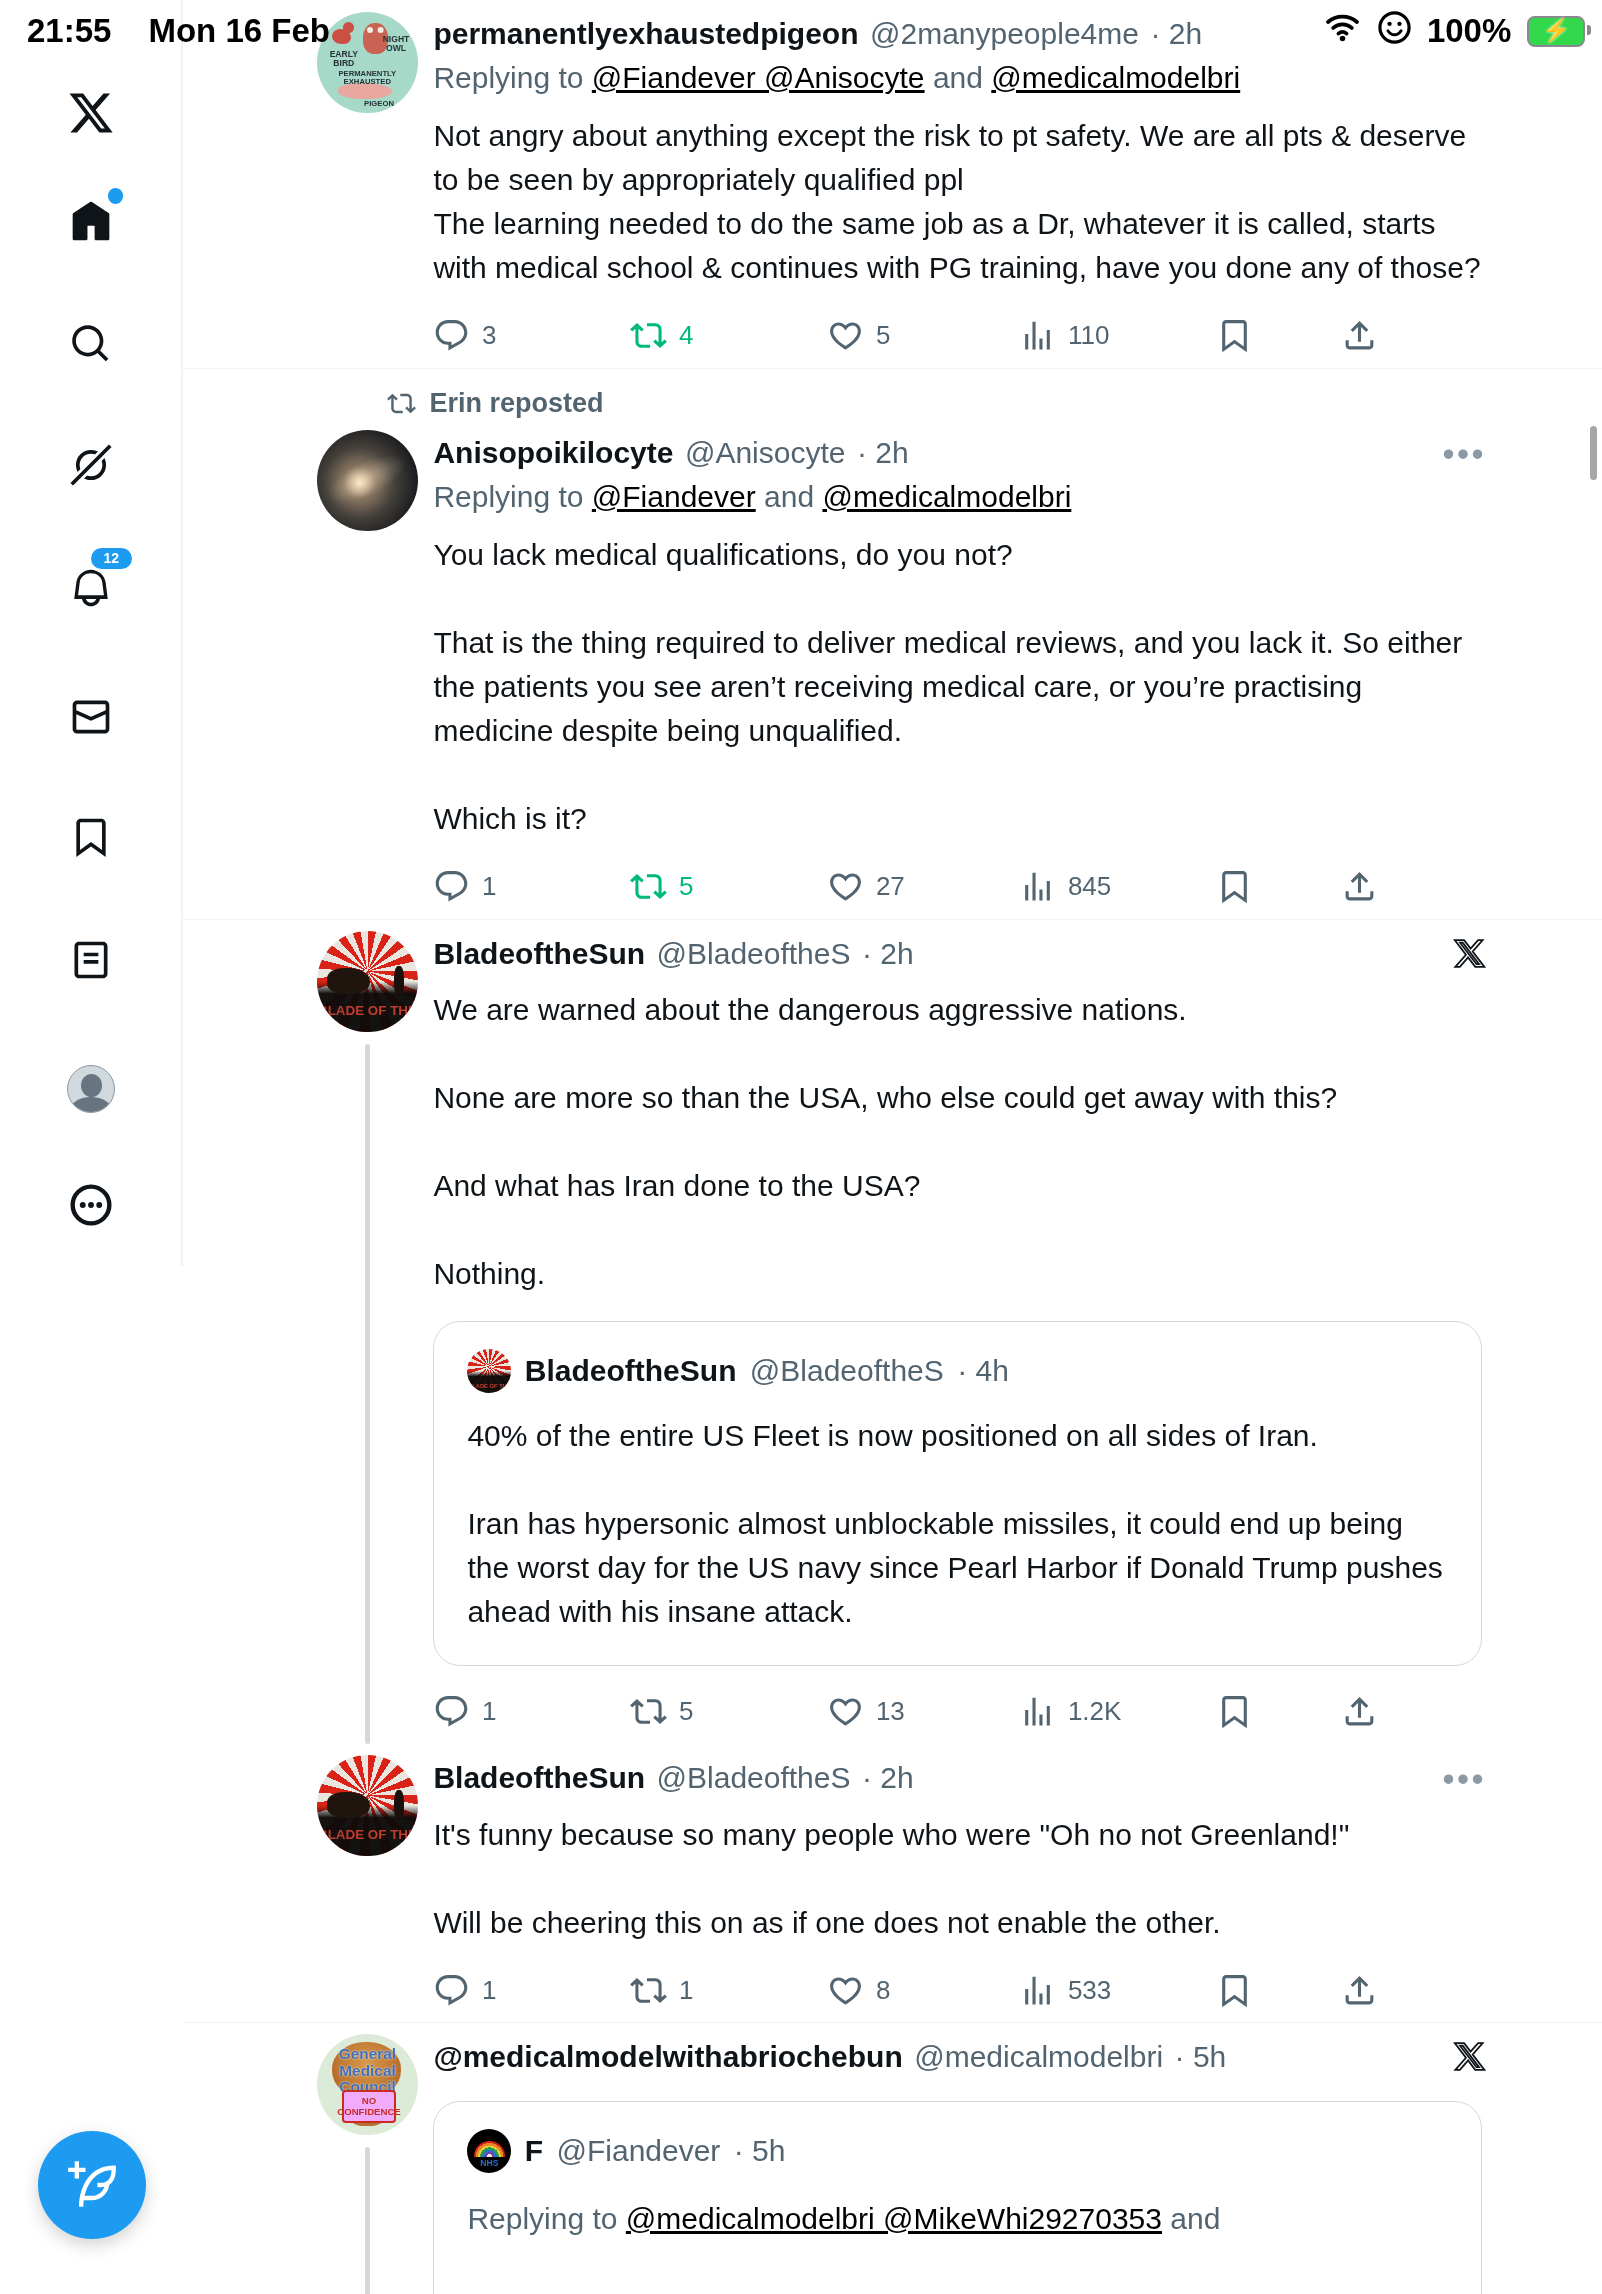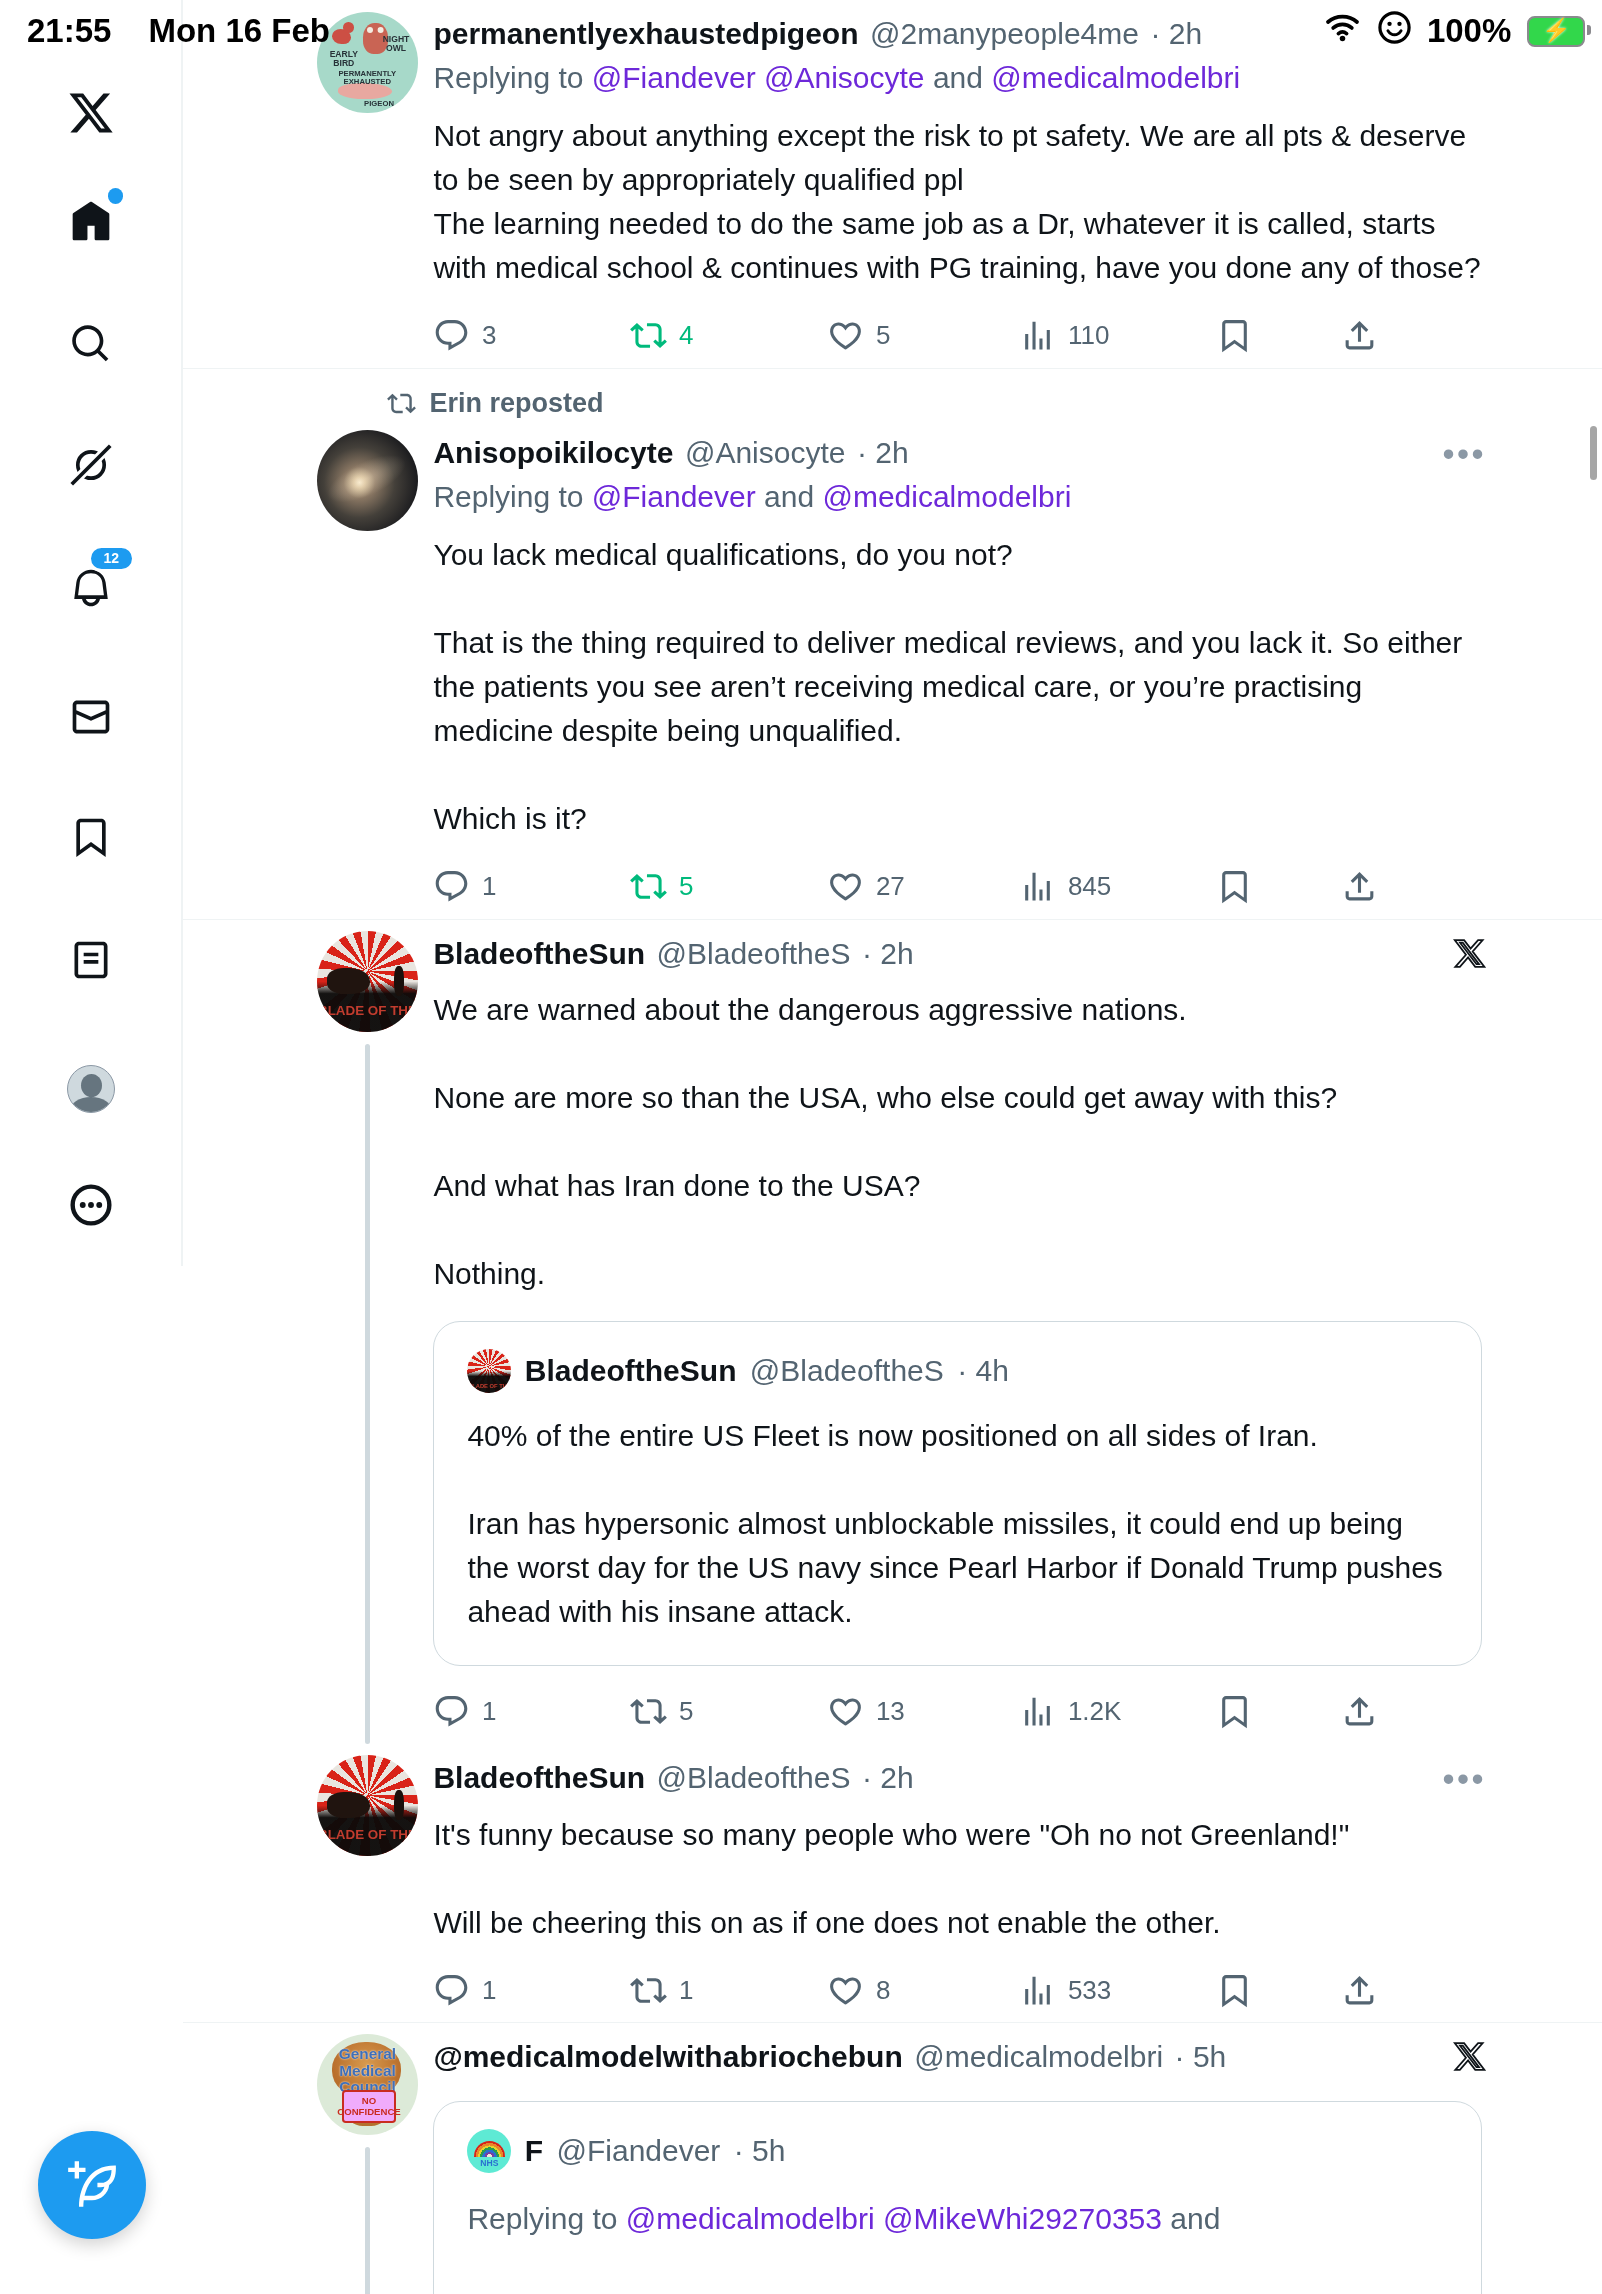--- a/index.html
+++ b/index.html
@@ -46,21 +46,21 @@
     background:#cfd9de;border-radius:2.9px;}
   .avatar{width:101px;height:101px;border-radius:50%;overflow:hidden;position:relative;flex:none;}
   .content{flex:1;margin-left:15.4px;max-width:1049px;position:relative;}
   .name-row{display:flex;align-items:baseline;gap:11.5px;font-size:30px;line-height:38px;padding-top:3.8px;}
   .name{font-weight:700;white-space:nowrap;}
   .meta{color:#536471;white-space:nowrap;}
   .corner{position:absolute;right:-3.8px;top:5.8px;color:#536471;}
   .corner svg{width:33px;height:33px;fill:#0f1419;}
   .more-dots{font-size:33px;letter-spacing:2.9px;color:#8b98a5;font-weight:700;line-height:19px;}
   .replying{font-size:30px;line-height:42px;color:#536471;margin-top:3.8px;}
-  .mention{color:#6d28d9;}
+  .mention{color:#000000;text-decoration:underline;}
   .body-p{font-size:30px;line-height:44px;margin:0;}
   .mt-first{margin-top:15.4px;}
   .gap{margin-top:44px;}
   
   .quote-card{border:1.9px solid #cfd9de;border-radius:27px;margin-top:25px;padding:27px 33px 31px;}
   .quote-head{display:flex;align-items:center;gap:13.4px;font-size:30px;}
   .q-avatar{width:44px;height:44px;border-radius:50%;overflow:hidden;position:relative;flex:none;}
   
   .actions{display:flex;margin-top:27px;color:#536471;font-size:26px;align-items:center;}
   .action{display:flex;align-items:center;gap:11.5px;}
@@ -93,21 +93,21 @@
   .avatar.av-blade .cap{font-size:13.4px;}
   .q-avatar.av-blade .cap{font-size:5.8px;bottom:8%;}
   
   .av-gmc{background:#dcead8;}
   .av-gmc .gmc-blob{position:absolute;left:15.4px;top:7.7px;width:69px;height:56px;background:radial-gradient(circle at 50% 40%, #d89a4e 0%, #b96f2c 70%);border-radius:48%;}
   .av-gmc .gmc-body{position:absolute;left:29px;top:54px;width:42px;height:38px;background:#b3712f;border-radius:30% 30% 40% 40%;}
   .av-gmc .gmc-t{position:absolute;left:0;right:0;top:11.5px;text-align:center;color:#3f6fb8;font-weight:700;font-size:15.4px;line-height:1.08;text-shadow:0 0 1.9px #fff;}
   .av-gmc .gmc-sign{position:absolute;left:25px;top:56px;width:50px;height:29px;background:#f0abfc;border:2.9px solid #c92c20;border-radius:3.8px;
     color:#c92c20;font-weight:700;font-size:9.6px;line-height:1.1;text-align:center;display:flex;align-items:center;justify-content:center;}
   
-  .av-rainbow{background:#5eead4;}
+  .av-rainbow{background:#000000;}
   .av-rainbow .arc{position:absolute;left:6.7px;top:11.5px;width:31px;height:16.3px;border-radius:16.3px 16.3px 0 0;
     background:radial-gradient(circle at 50% 100%, #f3ead9 0 2.9px, #7a3fa0 2.9px 4.8px, #2a6fd0 4.8px 7.2px, #2a9d4a 7.2px 9.6px, #e8d22a 9.6px 11.5px, #e8862a 11.5px 14px, #d92318 14px 16.3px, transparent 16.3px);}
   .av-rainbow .nhs{position:absolute;left:0;right:0;bottom:4.8px;text-align:center;font-size:8.6px;font-weight:700;color:#2a6fd0;}
 </style>
 </head>
 <body>
 
 <div class="status-left">
   <span>21:55</span>
   <span>Mon 16 Feb</span>

